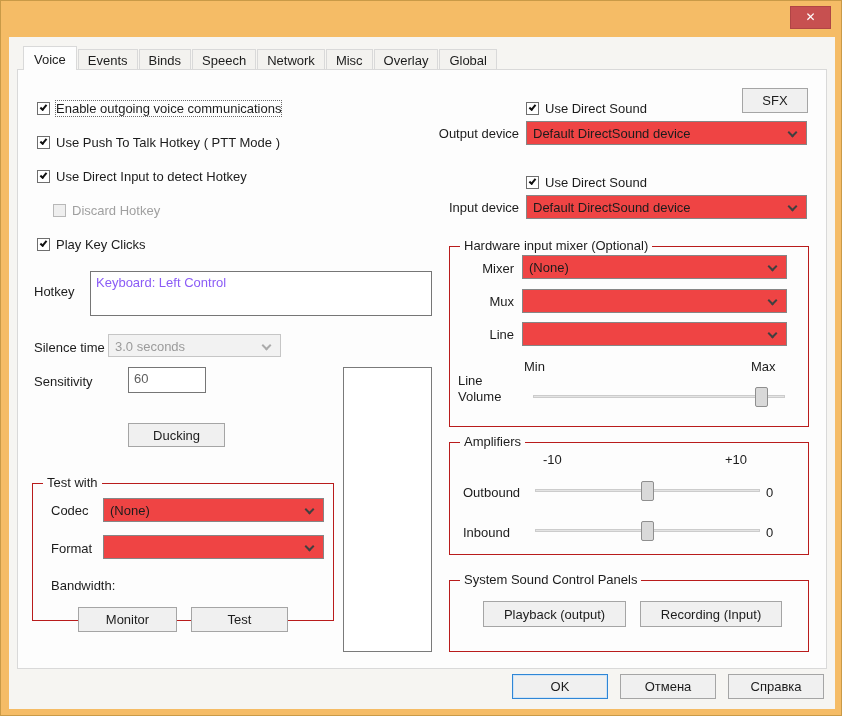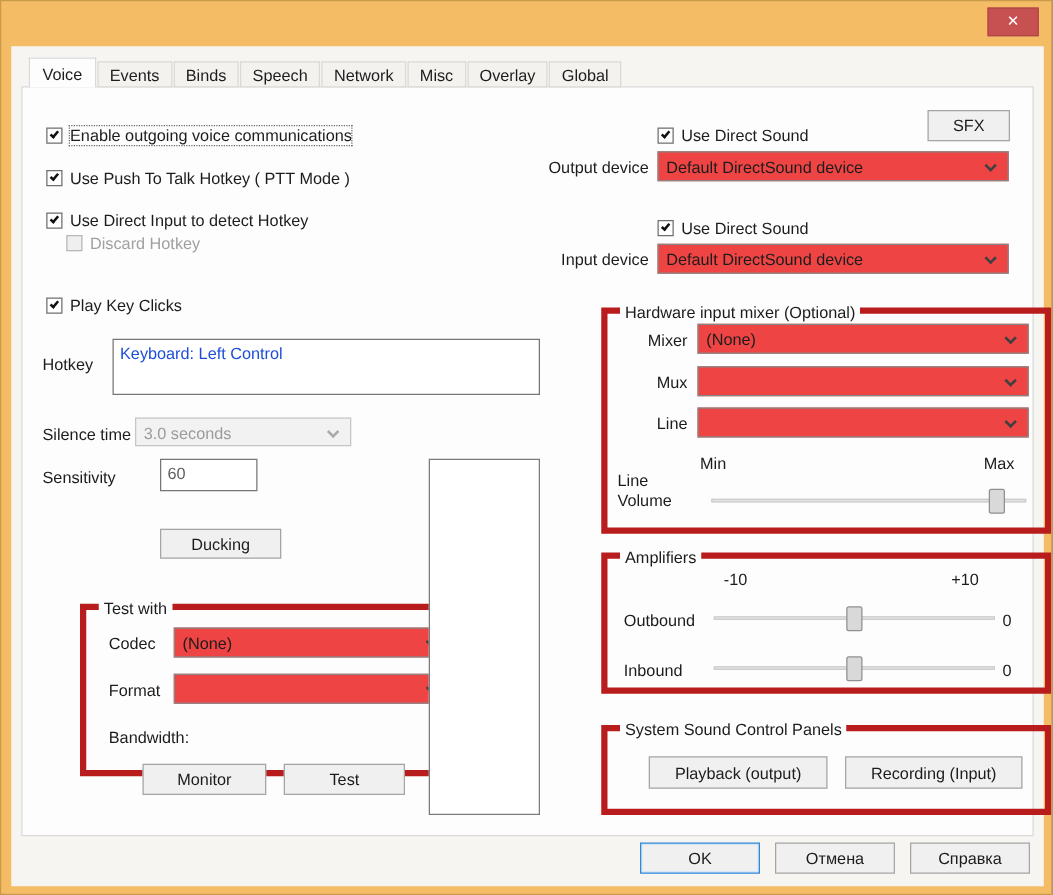--- a/index.html
+++ b/index.html
@@ -23,34 +23,34 @@
   .lbl.r { text-align:right; }
   .lbl.wrap { white-space:normal; line-height:16px; }
 
   .cbrow { position:absolute; display:flex; align-items:center; gap:6px; font-size:13px; color:#1c1c1c; }
   .cbox { width:13px; height:13px; background:#fff; border:1px solid #6e6e6e; position:relative; flex:0 0 13px; }
   .cbox .tick { position:absolute; left:2px; top:2px; width:7px; height:4px; border-left:2px solid #111; border-bottom:2px solid #111; transform:rotate(-50deg); }
   .cbrow.disabled { color:#a0a0a0; }
   .cbrow.disabled .cbox { background:#efefef; border-color:#b8b8b8; }
   .focusring { outline:1px dotted #6b6b6b; }
 
-  .tbox { position:absolute; background:#fff; border:1px solid #767676; font-size:13px; color:#1d4ed8; padding:3px 5px; overflow:hidden; }
+  .tbox { position:absolute; background:#fff; border:1px solid #767676; font-size:13px; color:#8b5cf6; padding:3px 5px; overflow:hidden; }
   .tbox.gray { color:#5f5f5f; }
 
   .combo { position:absolute; height:24px; background:#ef4444; border:1px solid #868686; font-size:13px; color:#1c1c1c; cursor:pointer; }
   .combo .val { position:absolute; left:6px; top:4px; right:22px; overflow:hidden; white-space:nowrap; }
   .combo .arr { position:absolute; right:8px; top:7px; width:9px; height:9px; }
   .chev { display:block; width:7px; height:7px; border-right:2px solid #404040; border-bottom:2px solid #404040; transform:rotate(45deg); }
   .combo.disabled { background:#f2f2f2; border-color:#c6c6c6; color:#9b9b9b; cursor:default; }
   .combo.disabled .chev { border-color:#ababab; }
 
   .btn { position:absolute; background:#f0f0f0; border:1px solid #a5a5a5; font-size:13px; color:#1c1c1c; display:flex; align-items:center; justify-content:center; cursor:pointer; }
   .btn.primary { border:1px solid #2f86d6; box-shadow:0 0 0 1px #cfe4f7 inset; }
 
-  .group { position:absolute; border:5px solid #b91c1c;margin-left:32px; }
+  .group { position:absolute; border:1px solid #b91c1c; }
   .gtitle { position:absolute; top:-9px; left:10px; background:#fdfdfd; padding:0 4px; font-size:13px; color:#1c1c1c; white-space:nowrap; }
 
   .slider { position:absolute; height:20px; }
   .slider .track { position:absolute; left:0; right:0; top:8px; height:3px; background:#e4e4e4; border:1px solid #cccccc; }
   .slider .thumb { position:absolute; top:0; width:13px; height:20px; background:#d9d9d9; border:1px solid #8f8f8f; border-radius:2px; cursor:pointer; }
 
   .meter { position:absolute; background:#fff; border:1px solid #7a7a7a; }
 </style>
 </head>
 <body>
@@ -88,21 +88,21 @@
             <span class="tick"></span>
           </span>
         <span>Use Push To Talk Hotkey ( PTT Mode )</span>
       </div>
       <div class="cbrow" style="left:19px;top:99px;">
         <span class="cbox">
             <span class="tick"></span>
           </span>
         <span>Use Direct Input to detect Hotkey</span>
       </div>
-      <div class="cbrow disabled" style="left:19px;top:117px;padding-left:16px;">
+      <div class="cbrow disabled" style="left:19px;top:133px;padding-left:16px;">
         <span class="cbox"></span>
         <span>Discard Hotkey</span>
       </div>
       <div class="cbrow" style="left:19px;top:167px;">
         <span class="cbox">
             <span class="tick"></span>
           </span>
         <span>Play Key Clicks</span>
       </div>
 

